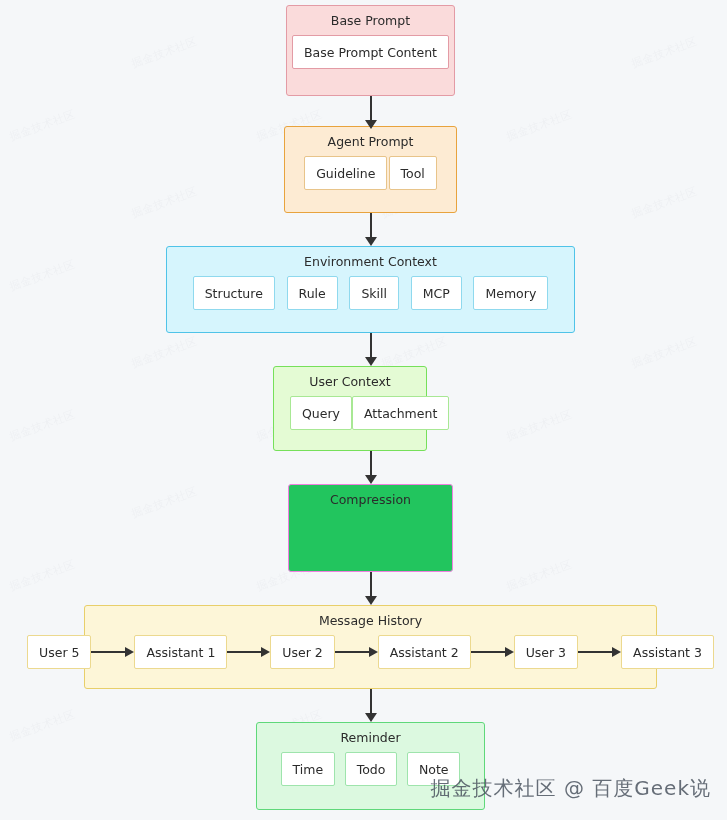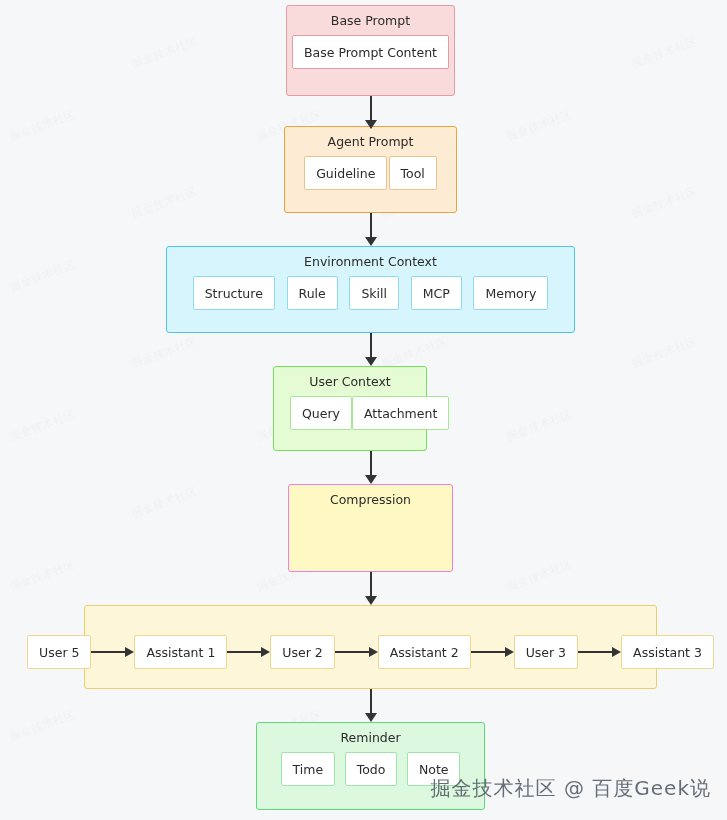--- a/index.html
+++ b/index.html
@@ -233,30 +233,31 @@
       <div class="node" style="border-color: rgb(168, 232, 148);">Query</div>
       <div class="node" style="border-color: rgb(168, 232, 148);">Attachment</div>
     </div>
   </div>
 
   <div class="arrow-v" style="left:364px; top:451px; height:33px;">
     <div class="shaft" style="height:24px;"></div>
     <div class="head"></div>
   </div>
 
-  <div class="group" id="grp-compression" style="left: 288px; top: 484px; width: 165px; height: 88px; background: #fef9c3; border-color: rgb(239, 127, 224);">
+  <div class="group" id="grp-compression" style="left: 288px; top: 484px; width: 165px; height: 88px; background: #22c55e; border-color: rgb(239, 127, 224);">
     <div class="group-title">Compression</div>
   </div>
 
   <div class="arrow-v" style="left:364px; top:572px; height:33px;">
     <div class="shaft" style="height:24px;"></div>
     <div class="head"></div>
   </div>
 
   <div class="group" id="grp-message-history" style="left: 84px; top: 605px; width: 573px; height: 84px; background: rgb(253, 246, 216); border-color: rgb(232, 207, 106);">
+    <div class="group-title">Message History</div>
     <div class="msg-row">
       <div class="node" style="border-color: rgb(236, 217, 143);">User 5</div>
       <div class="arrow-h">
         <div class="shaft-h" style="width:34px;"></div>
           <div class="head-h"></div>
       </div>
       <div class="node" style="border-color: rgb(236, 217, 143);">Assistant 1</div>
       <div class="arrow-h">
         <div class="shaft-h" style="width:34px;"></div>
           <div class="head-h"></div>

